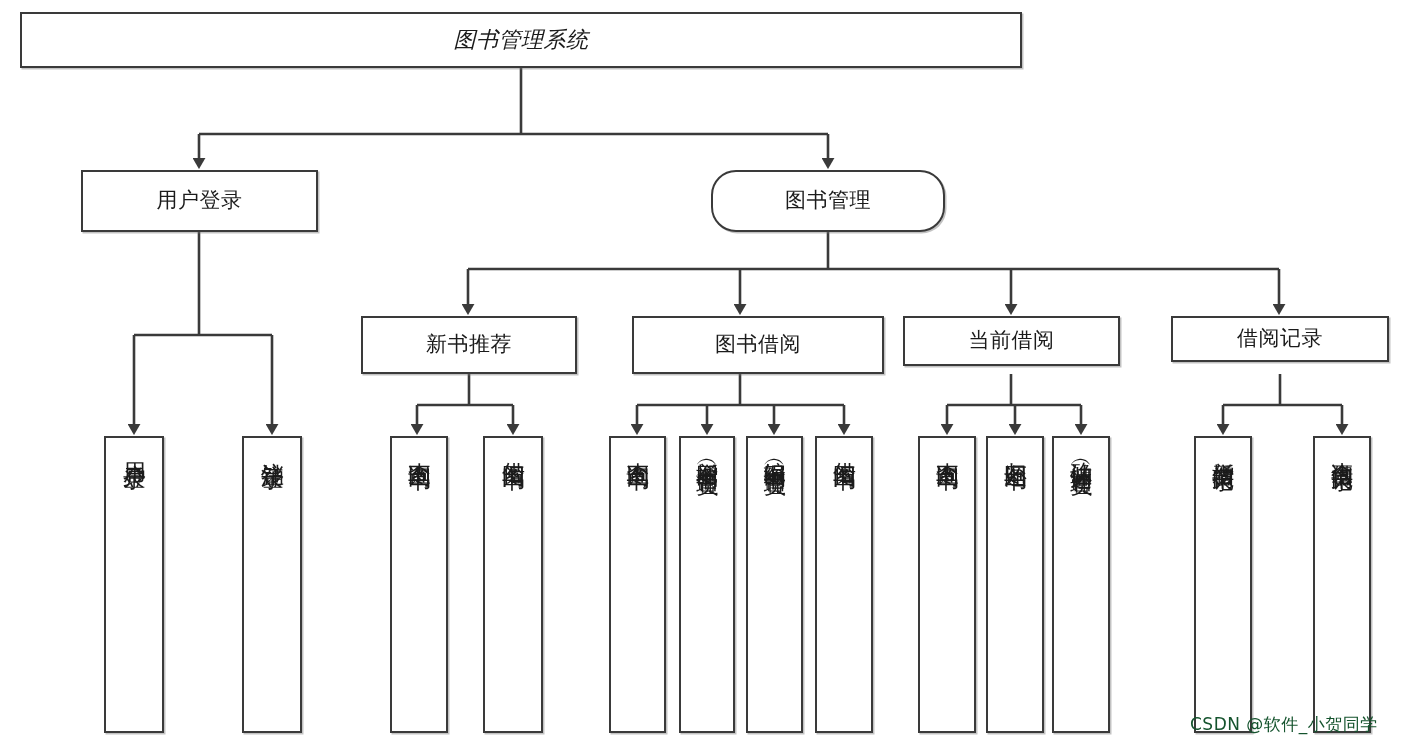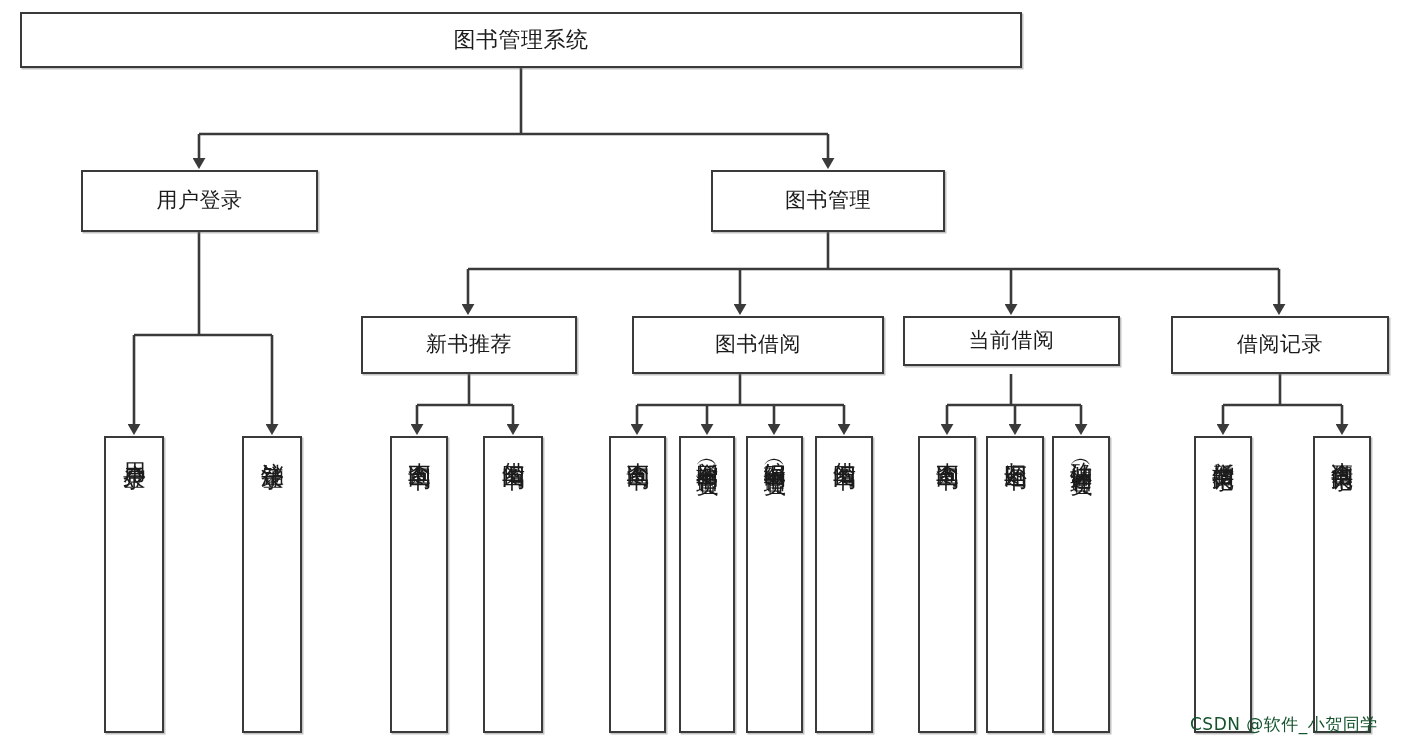--- a/index.html
+++ b/index.html
@@ -118,41 +118,41 @@
         <path d="M 947 405 L 947 425" marker-end="url(#arrow)"></path>
         <path d="M 1015 405 L 1015 425" marker-end="url(#arrow)"></path>
         <path d="M 1081 405 L 1081 425" marker-end="url(#arrow)"></path>
         <path d="M 1280 374 L 1280 405"></path>
         <path d="M 1223 405 L 1342 405"></path>
         <path d="M 1223 405 L 1223 425" marker-end="url(#arrow)"></path>
         <path d="M 1342 405 L 1342 425" marker-end="url(#arrow)"></path>
       </g>
   </svg>
 
-  <div class="node h root" style="left: 20px; top: 12px; width: 1002px; height: 56px;">
+  <div class="node h root" style="left: 20px; top: 12px; width: 1002px; height: 56px; font-style: italic;">
     <span class="label">图书管理系统</span>
   </div>
 
   <div class="node h" style="left: 81px; top: 170px; width: 237px; height: 62px;">
     <span class="label">用户登录</span>
   </div>
-  <div class="node h" style="left: 711px; top: 170px; width: 234px; height: 62px;">
+  <div class="node h" style="left: 711px; top: 170px; width: 234px; height: 62px; border-radius: 25px;">
     <span class="label">图书管理</span>
   </div>
 
   <div class="node h" style="left: 361px; top: 316px; width: 216px; height: 58px;">
     <span class="label">新书推荐</span>
   </div>
   <div class="node h" style="left: 632px; top: 316px; width: 252px; height: 58px;">
     <span class="label">图书借阅</span>
   </div>
   <div class="node h" style="left: 903px; top: 316px; width: 217px; height: 50px;">
     <span class="label">当前借阅</span>
   </div>
-  <div class="node h" style="left: 1171px; top: 316px; width: 218px; height: 58px;">
+  <div class="node h" style="left: 1171px; top: 316px; width: 218px; height: 46px;">
     <span class="label">借阅记录</span>
   </div>
 
   <div class="node v" style="left: 104px; top: 436px; width: 60px; height: 297px;">
     <span class="label">用户登录</span>
   </div>
   <div class="node v" style="left: 242px; top: 436px; width: 60px; height: 297px;">
     <span class="label">注销登录</span>
   </div>
   <div class="node v" style="left: 390px; top: 436px; width: 58px; height: 297px;">

